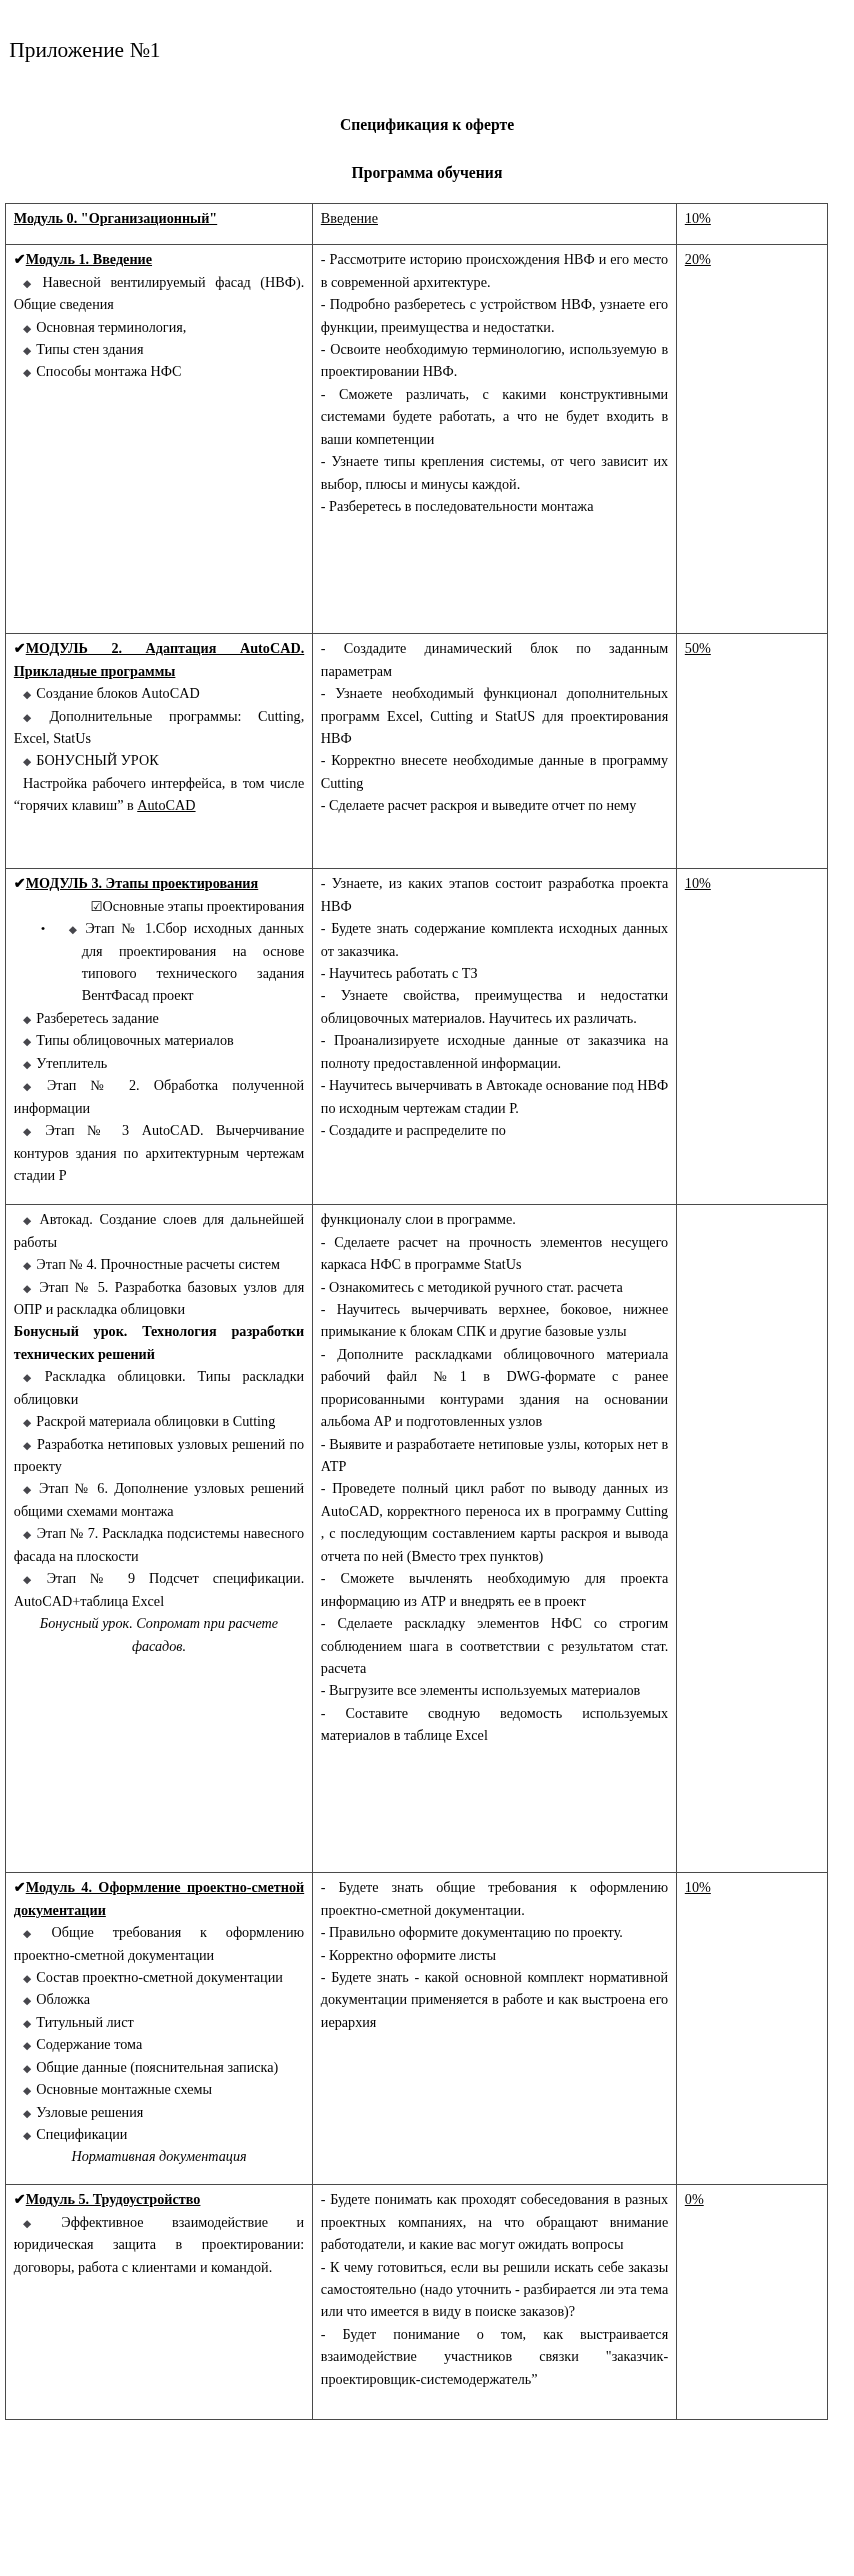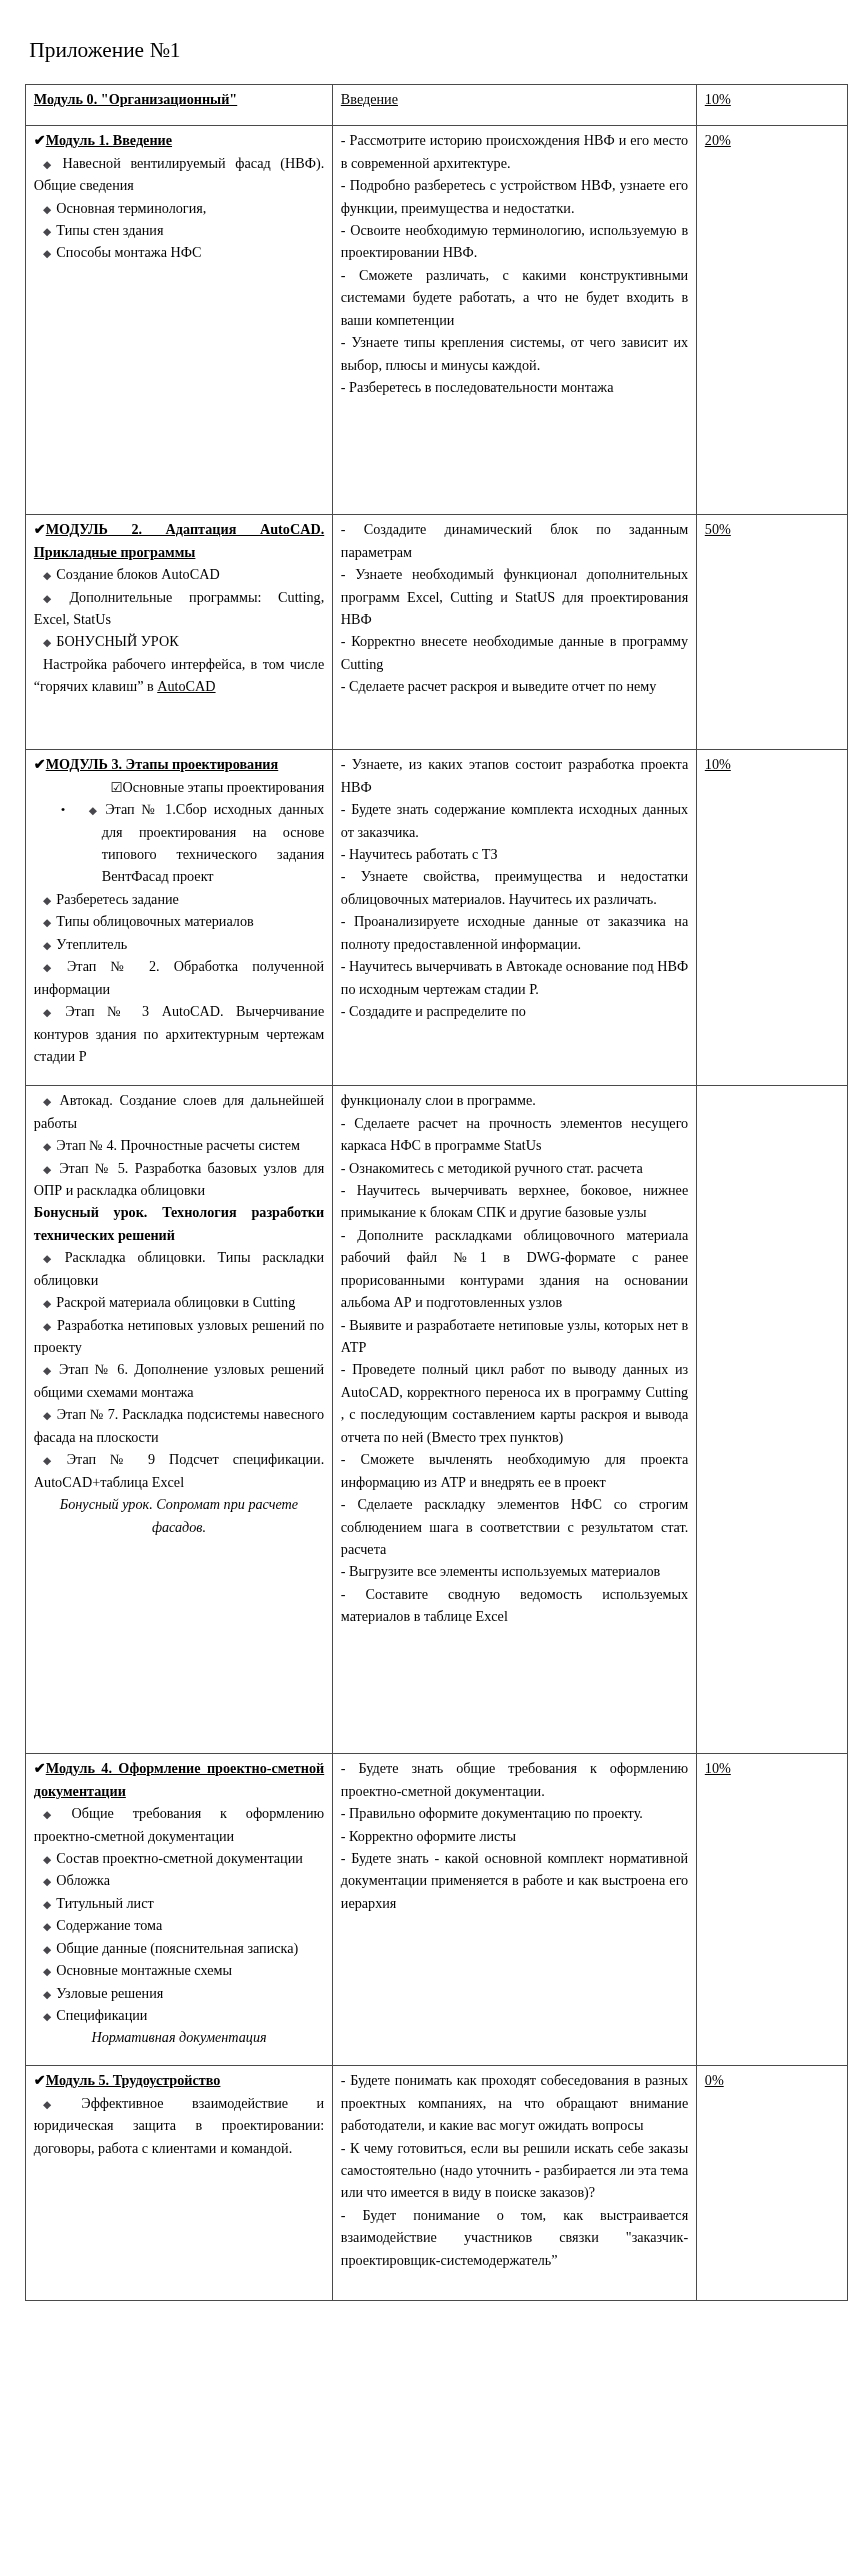--- a/index.html
+++ b/index.html
@@ -2,21 +2,21 @@
 <html style="font-size:11.4px"><head>
 <meta charset="utf-8">
 <style>
   html,body{margin:0;padding:0;background:#ffffff;}
   body{
     width:854px;
     min-height:2576px;
     font-family:"Liberation Serif","DejaVu Serif",serif;
     color:#000;
   }
-  .page{padding:0 25px;}
+  .page{padding:0 5px;}
   .appendix-title{
     font-size:21.4px;
     font-weight:normal;
     margin:38px 0 0 4.3px;
   }
   .subtitle{
     text-align:center;
     font-size:15.7px;
     font-weight:bold;
     margin:0;
@@ -66,20 +66,22 @@
   tr.h-m3b{height:668px;}
   tr.h-m4{height:312px;margin-top:16px;}
   tr.h-m5{height:235px;}
 </style>
 </head>
 <body>
 
 <div class="page">
 
   <h1 class="appendix-title">Приложение №1</h1>
+  <p class="subtitle subtitle-1">Спецификация к оферте</p>
+  <p class="subtitle subtitle-2">Программа обучения</p>
 
   <table class="program">
     <colgroup>
         <col class="c-name">
         <col class="c-res">
         <col class="c-price">
       </colgroup>
 
     <tbody>
 

